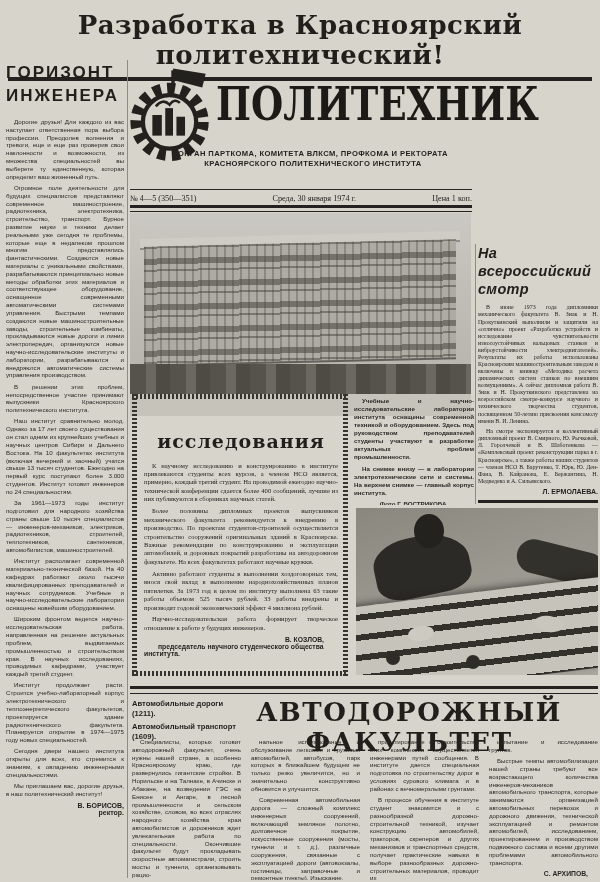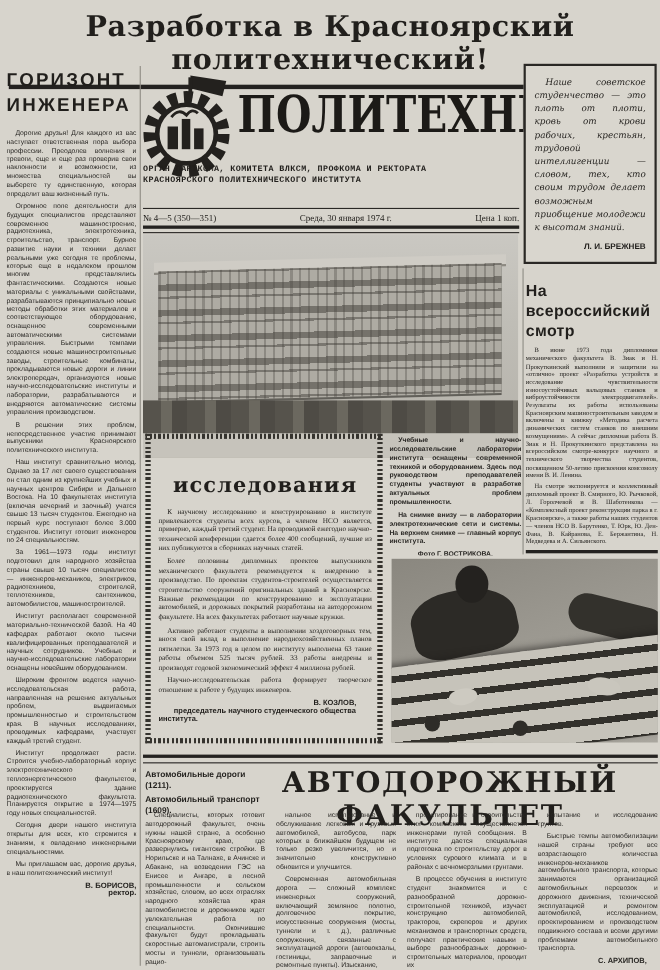--- a/index.html
+++ b/index.html
@@ -25,22 +25,22 @@
   .sig .role{display:block;text-align:right;}
   
   .masthead{position:absolute;left:130px;top:55px;width:342px;height:152px;}
   .slogan{position:absolute;right:4px;top:0;width:235px;text-align:center;
           font-style:italic;font-size:10.5px;font-family:"DejaVu Serif",serif;
           border-bottom:1.5px solid #2a2825;padding-bottom:3px;}
   .gear{position:absolute;left:0;top:8px;width:86px;height:104px;}
   .np-title{position:absolute;left:86px;top:26px;width:256px;font-family:"DejaVu Serif",serif;
             font-weight:bold;font-size:37px;letter-spacing:0;line-height:1;
             transform:scaleY(1.25);transform-origin:top left;color:#1c1a17;}
-  .organ{position:absolute;left:0;top:94px;width:100%;
-         font-family:Liberation Mono, monospace;font-weight:bold;font-size:7.6px;
+  .organ{position:absolute;left:12px;top:94px;width:100%;text-align:center;
+         font-family:Liberation Sans, sans-serif;font-weight:bold;font-size:7.6px;
          letter-spacing:.4px;line-height:1.35;}
   .founded-row{position:absolute;left:0;top:119px;width:100%;border-top:1px solid #2a2825;
                display:flex;justify-content:space-between;font-family:"Liberation Sans",sans-serif;
                font-weight:bold;font-size:7.4px;padding-top:3px;}
   .issue-row{position:absolute;left:0;top:134px;width:100%;border-top:1px solid #2a2825;
              display:flex;justify-content:space-between;font-size:8.2px;padding-top:4px;}
   .issue-row-rule{position:absolute;left:0;top:150px;width:100%;height:3px;
                   border-top:3px solid #242220;border-bottom:1px solid #242220;}
   
   .quote-box{position:absolute;left:476px;top:58px;width:121px;height:182px;
@@ -60,22 +60,22 @@
         repeating-linear-gradient(90deg,rgba(62,59,54,.30) 0 2px,rgba(0,0,0,0) 2px 8px);
       transform:skewY(-1.4deg);box-shadow:0 2px 0 rgba(40,38,34,.6);}
   .bp-roof{position:absolute;left:10px;top:22px;width:320px;height:9px;background:#cfccc5;
            transform:skewY(-1.4deg);border-bottom:2px solid #8d8a82;}
   .bp-trees{position:absolute;left:0;bottom:22px;width:100%;height:30px;
       background:repeating-linear-gradient(90deg,#56534c 0 16px,#6b685f 16px 26px,#4e4b45 26px 40px);
       filter:blur(.4px);}
   .bp-snow{position:absolute;left:0;bottom:0;width:100%;height:22px;background:#c6c3bb;}
   
   .smotr{position:absolute;left:478px;top:244px;width:120px;height:252px;overflow:hidden;}
-  .smotr h3{margin:12px 0 6px;font-family:"Liberation Sans",sans-serif;font-weight:bold;
-            font-size:14.5px;line-height:1.25;letter-spacing:.3px;}
+  .smotr h3{margin:0 0 6px;font-family:"Liberation Sans",sans-serif;font-weight:bold;
+            font-size:14.5px;line-height:1.25;letter-spacing:.3px;font-style:italic;}
   .smotr .body-serif{font-size:5.9px;line-height:1.2;}
   .smotr-sig{font-family:"Liberation Sans",sans-serif;font-weight:bold;font-size:7px;text-align:right;}
   .smotr-rule{position:absolute;left:478px;top:500px;width:120px;height:0;border-top:3px solid #242220;}
   
   .students{position:absolute;left:132px;top:394px;width:216px;height:282px;box-sizing:border-box;
             padding:10px 10px 4px 12px;overflow:hidden;}
   .hatch-v{position:absolute;top:0;bottom:0;width:5px;
       background:repeating-linear-gradient(180deg,#35332e 0 2px,rgba(0,0,0,0) 2px 4px);}
   .hatch-h{position:absolute;left:0;right:0;height:5px;
       background:repeating-linear-gradient(90deg,#35332e 0 2px,rgba(0,0,0,0) 2px 4px);}
@@ -174,24 +174,20 @@
       <span data-bind="masthead.organ_line2">КРАСНОЯРСКОГО ПОЛИТЕХНИЧЕСКОГО ИНСТИТУТА</span>
     </div>
     <div class="issue-row">
       <span data-bind="masthead.issue_number">№ 4—5 (350—351)</span>
       <span data-bind="masthead.date">Среда, 30 января 1974 г.</span>
       <span data-bind="masthead.price">Цена 1 коп.</span>
     </div>
     <div class="issue-row-rule"></div>
   </div>
 
-  <div class="quote-box">
-    <div class="quote-text" data-bind="quote.text">Наше советское студенчество — это плоть от плоти, кровь от крови рабочих, крестьян, трудовой интеллигенции — словом, тех, кто своим трудом делает возможным приобщение молодежи к высотам знаний.</div>
-    <div class="quote-author" data-bind="quote.author">Л. И. БРЕЖНЕВ</div>
-  </div>
 
   <div class="photo building-photo">
     <div class="bp-roof"></div>
     <div class="bp-building"></div>
     <div class="bp-trees"></div>
     <div class="bp-snow"></div>
   </div>
 
   <div class="smotr">
     <h3 data-bind="smotr_article.title">На всероссийский смотр</h3>

